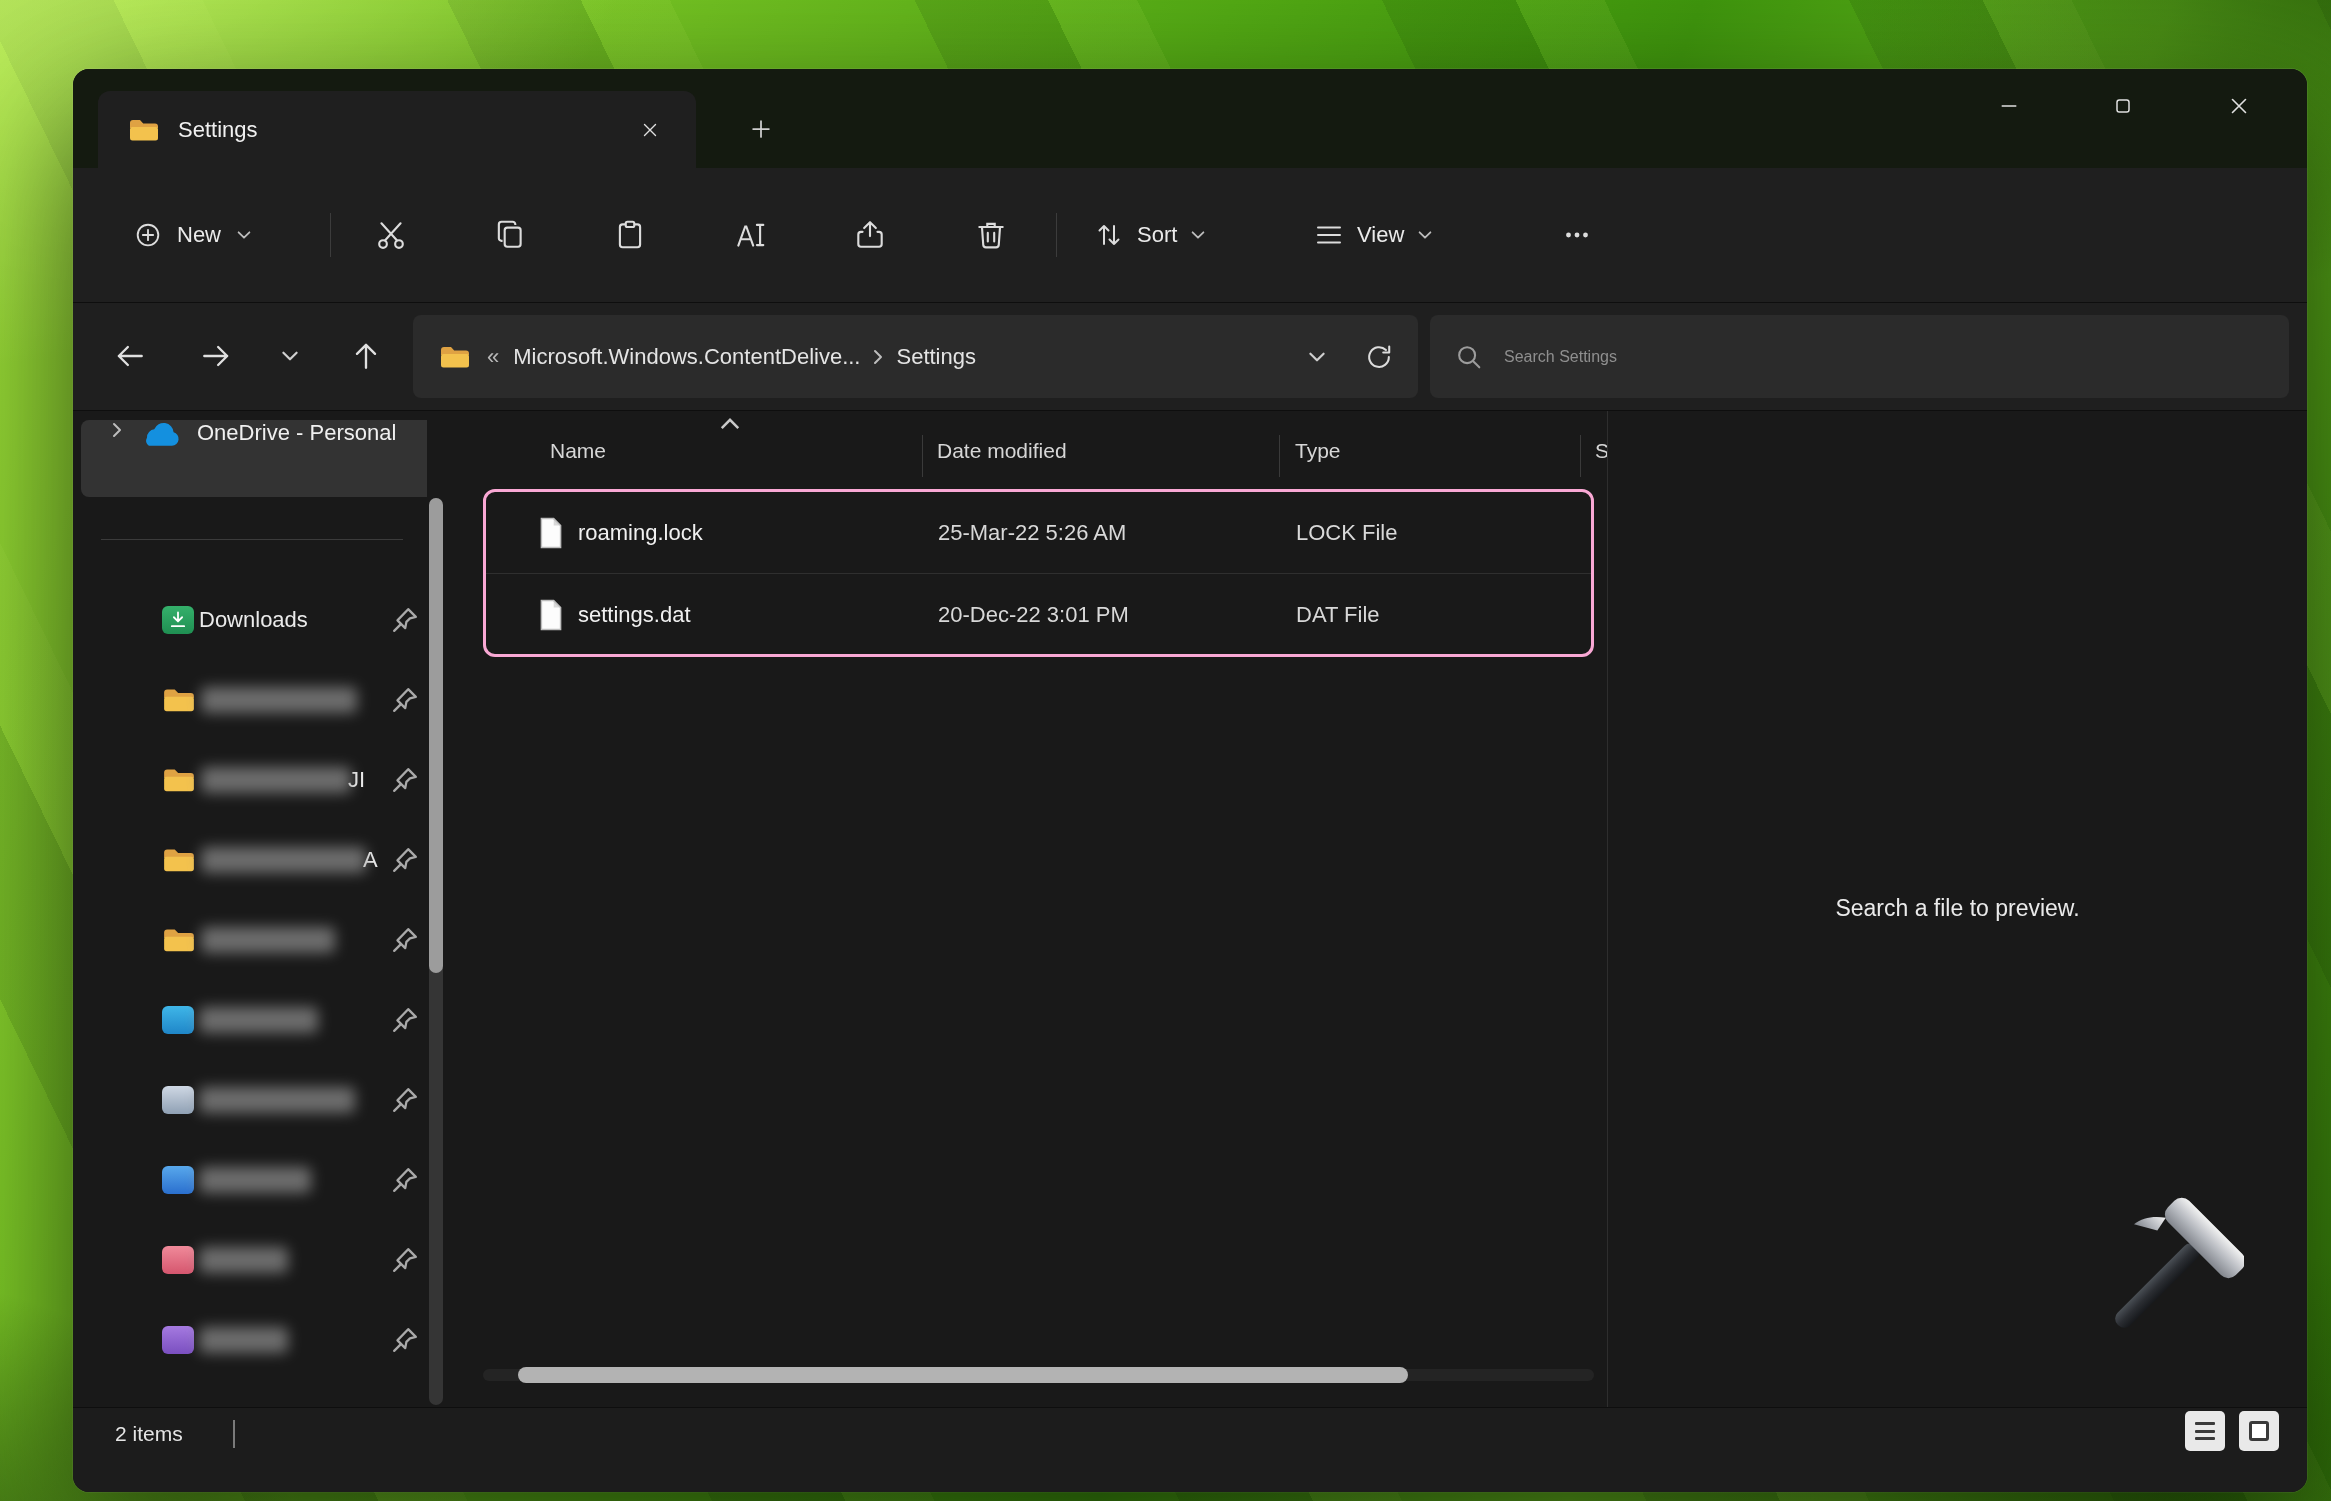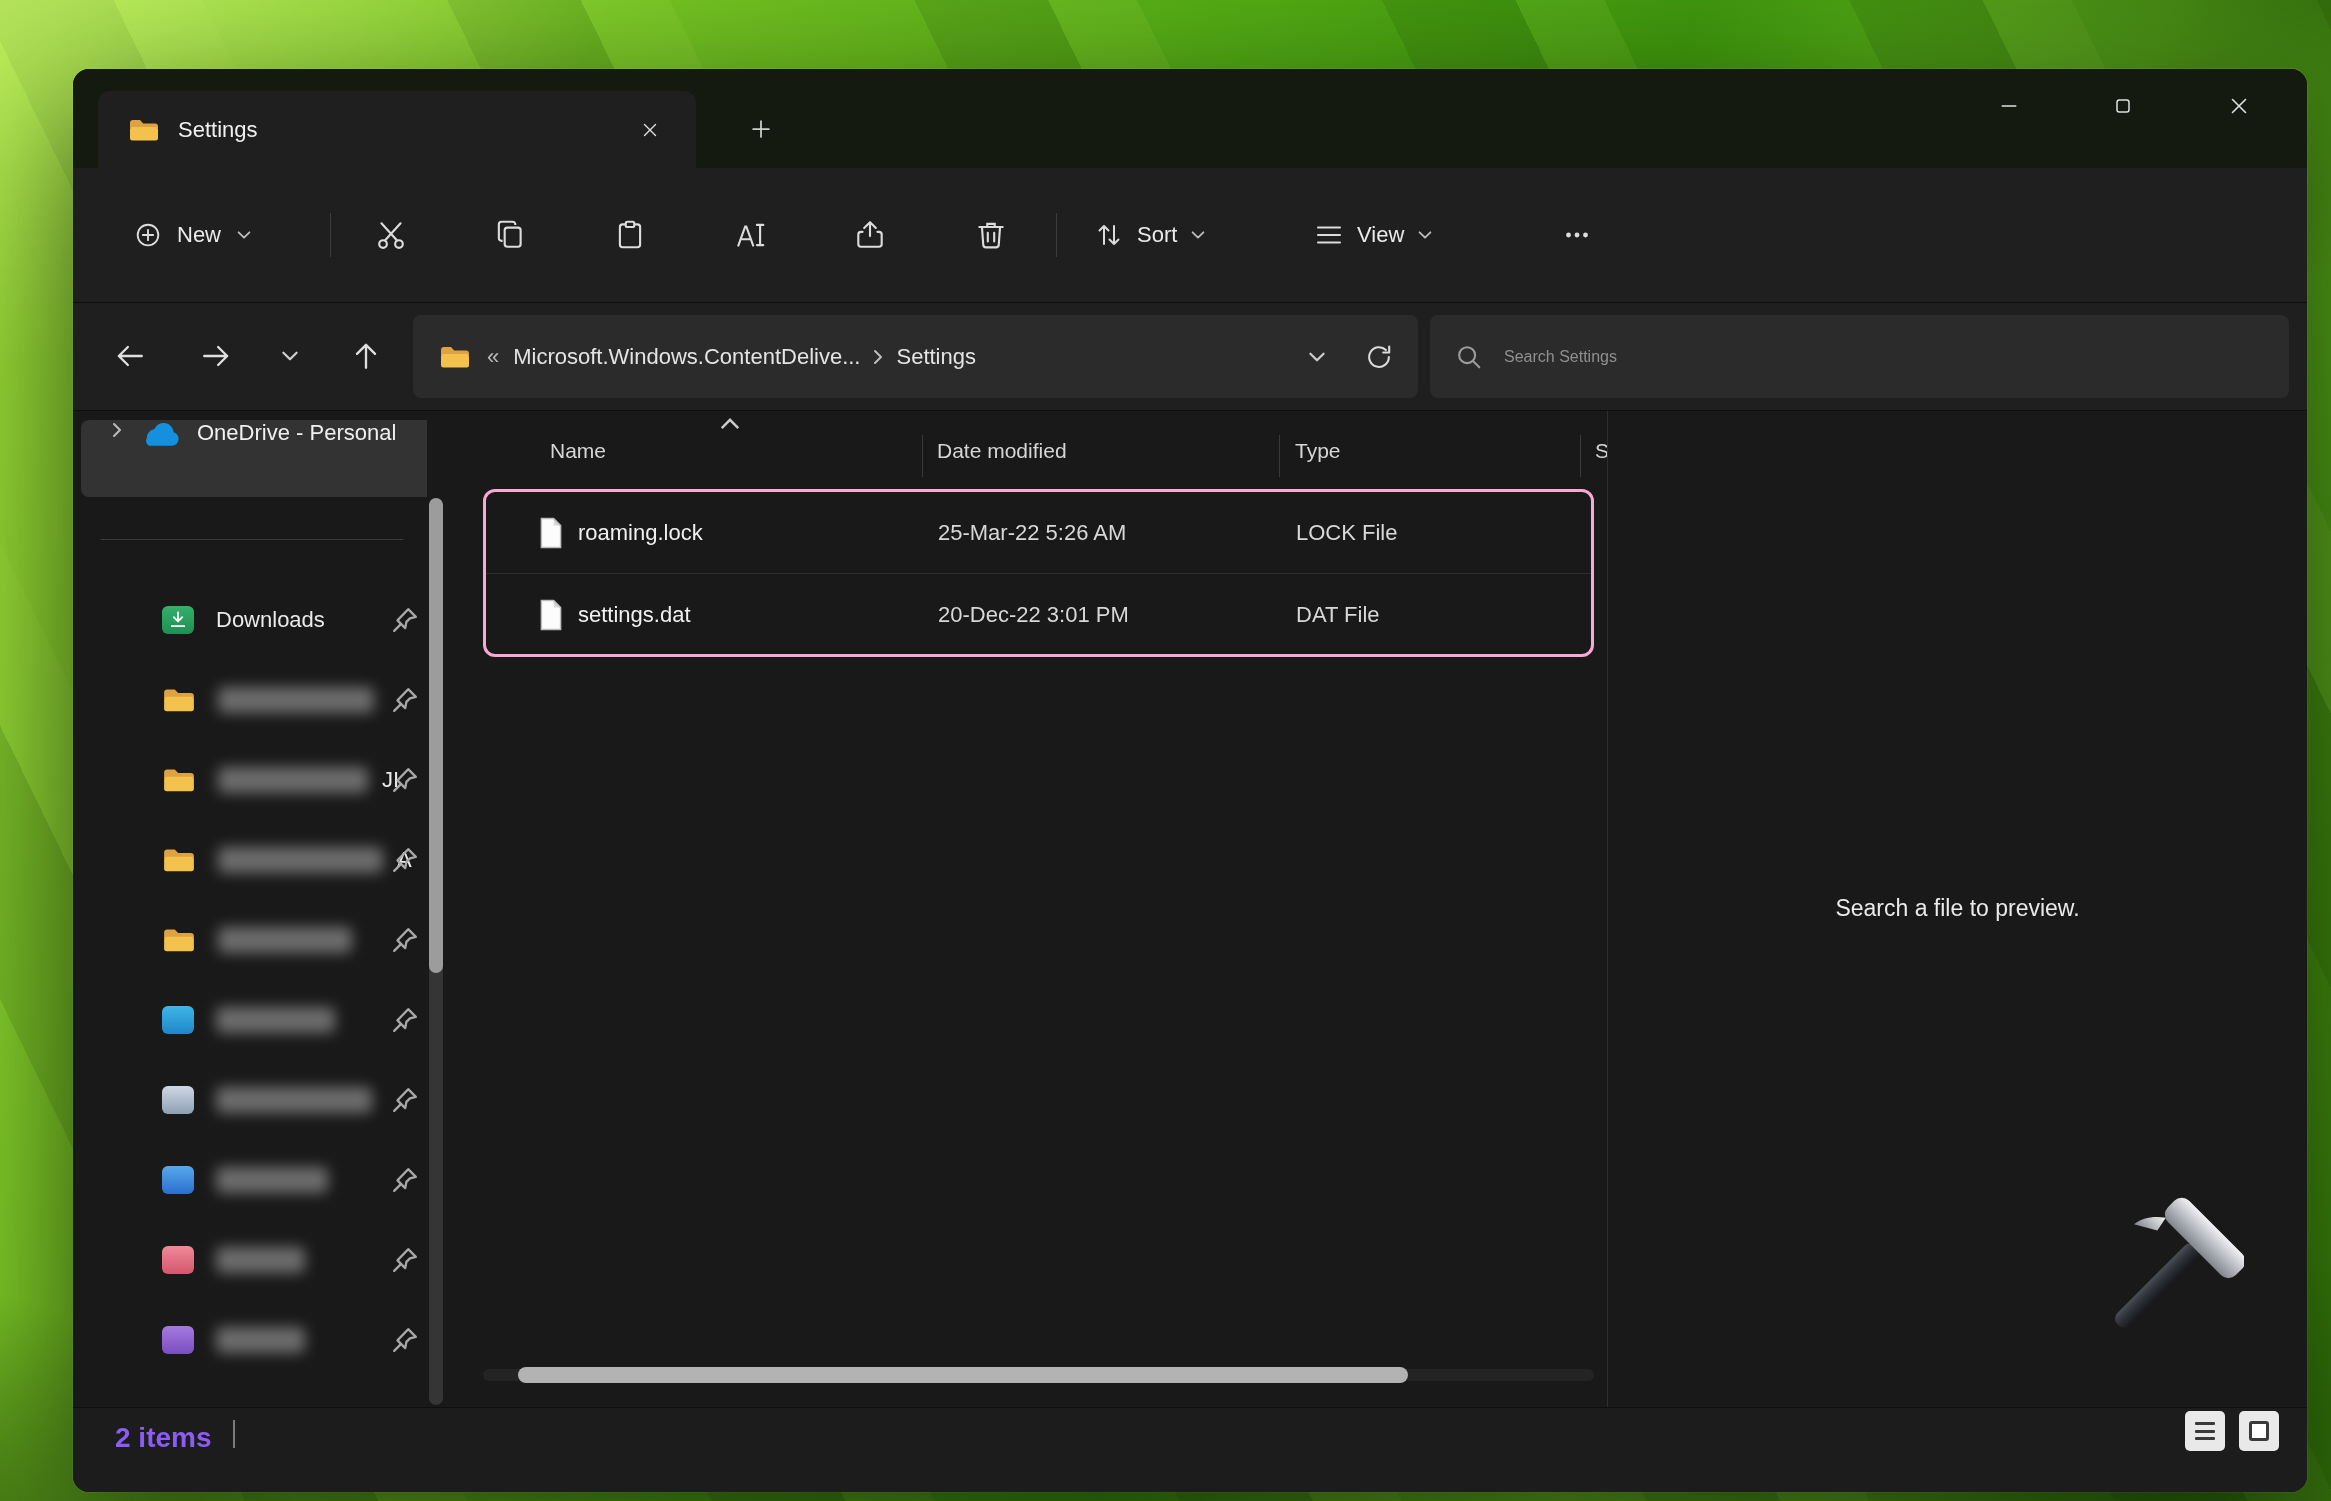--- a/index.html
+++ b/index.html
@@ -48,21 +48,21 @@
   .searchbox input{flex:1;background:transparent;border:none;outline:none;color:#14b8a6;
     font-size:16px;font-family:"Liberation Sans",sans-serif;}
   .searchbox input::placeholder{color:#8f8f8f;}
   
   .content{position:relative;height:996px;background:#191919;}
   .sidebar{position:absolute;left:0;top:0;width:354px;height:100%;overflow:hidden;}
   .oditem{position:absolute;left:8px;top:9px;width:360px;height:77px;background:#333;border-radius:8px;
     display:flex;color:#f0f0f0;font-size:22px;white-space:nowrap;overflow:hidden;}
   .sidesep{position:absolute;left:28px;top:128px;width:302px;height:1px;background:#3b3b3b;}
   .sitem{position:absolute;left:8px;width:346px;height:68px;border-radius:8px;
-    display:flex;align-items:center;padding-left:81px;box-sizing:border-box;gap:22px;
+    display:flex;align-items:center;padding-left:81px;box-sizing:border-box;gap:5px;
     color:#eaeaea;font-size:22px;}
   .sitem .pin{position:absolute;right:8px;top:20px;width:28px;height:28px;}
   .blur{height:26px;border-radius:5px;background:#909090;filter:blur(7px);opacity:.7;}
   .sq{width:32px;height:28px;border-radius:6px;flex:0 0 auto;display:flex;align-items:center;justify-content:center;}
   .c-green{background:linear-gradient(#35b06b,#1f8f52);}
   .c-teal{background:linear-gradient(#3fb6e8,#1f86c8);}
   .c-gray{background:linear-gradient(#cfd8e4,#8fa0b4);}
   .c-blue{background:linear-gradient(#58a8ec,#2a6fce);}
   .c-pink{background:linear-gradient(#f08a9a,#d5566e);}
   .c-purp{background:linear-gradient(#a57ae0,#7a4fc0);}
@@ -81,21 +81,21 @@
   .frow .fname{margin-left:14px;}
   .fcell{position:absolute;color:#d8d8d8;font-size:22px;white-space:nowrap;}
   .htrack{position:absolute;left:32px;top:958px;width:1111px;height:12px;background:#242424;border-radius:6px;}
   .hthumb{position:absolute;left:67px;top:956px;width:890px;height:16px;background:#b3b3b3;border-radius:8px;}
   
   .preview{position:absolute;left:1534px;top:0;width:700px;height:996px;border-left:1px solid #2e2e2e;box-sizing:border-box;}
   .pvtext{position:absolute;left:0;top:484px;width:100%;text-align:center;color:#eaeaea;font-size:23px;}
   .hammer{position:absolute;left:486px;top:785px;width:150px;height:156px;}
   
   .statusbar{position:relative;height:87px;background:#1c1c1c;border-top:1px solid #0e0e0e;}
-  .count{position:absolute;left:42px;top:14px;color:#8b5cf6;font-size:28px;font-weight:bold;}
+  .count{position:absolute;left:42px;top:14px;color:#e5e5e5;font-size:21px;}
   .sbdiv{position:absolute;left:160px;top:12px;width:2px;height:28px;background:#7a7a7a;}
   .vt{position:absolute;top:3px;width:40px;height:40px;background:#e9e9e9;border-radius:5px;
     display:flex;align-items:center;justify-content:center;}
   .vt .lines{width:20px;height:18px;display:flex;flex-direction:column;justify-content:space-between;}
   .vt .lines i{display:block;height:3px;background:#3a3a3a;border-radius:1px;}
   .vt .bigsq{width:20px;height:20px;border:3px solid #3a3a3a;border-radius:3px;background:#fff;box-sizing:border-box;}
   .ic{display:block;}
 </style>
 </head>
 <body>

